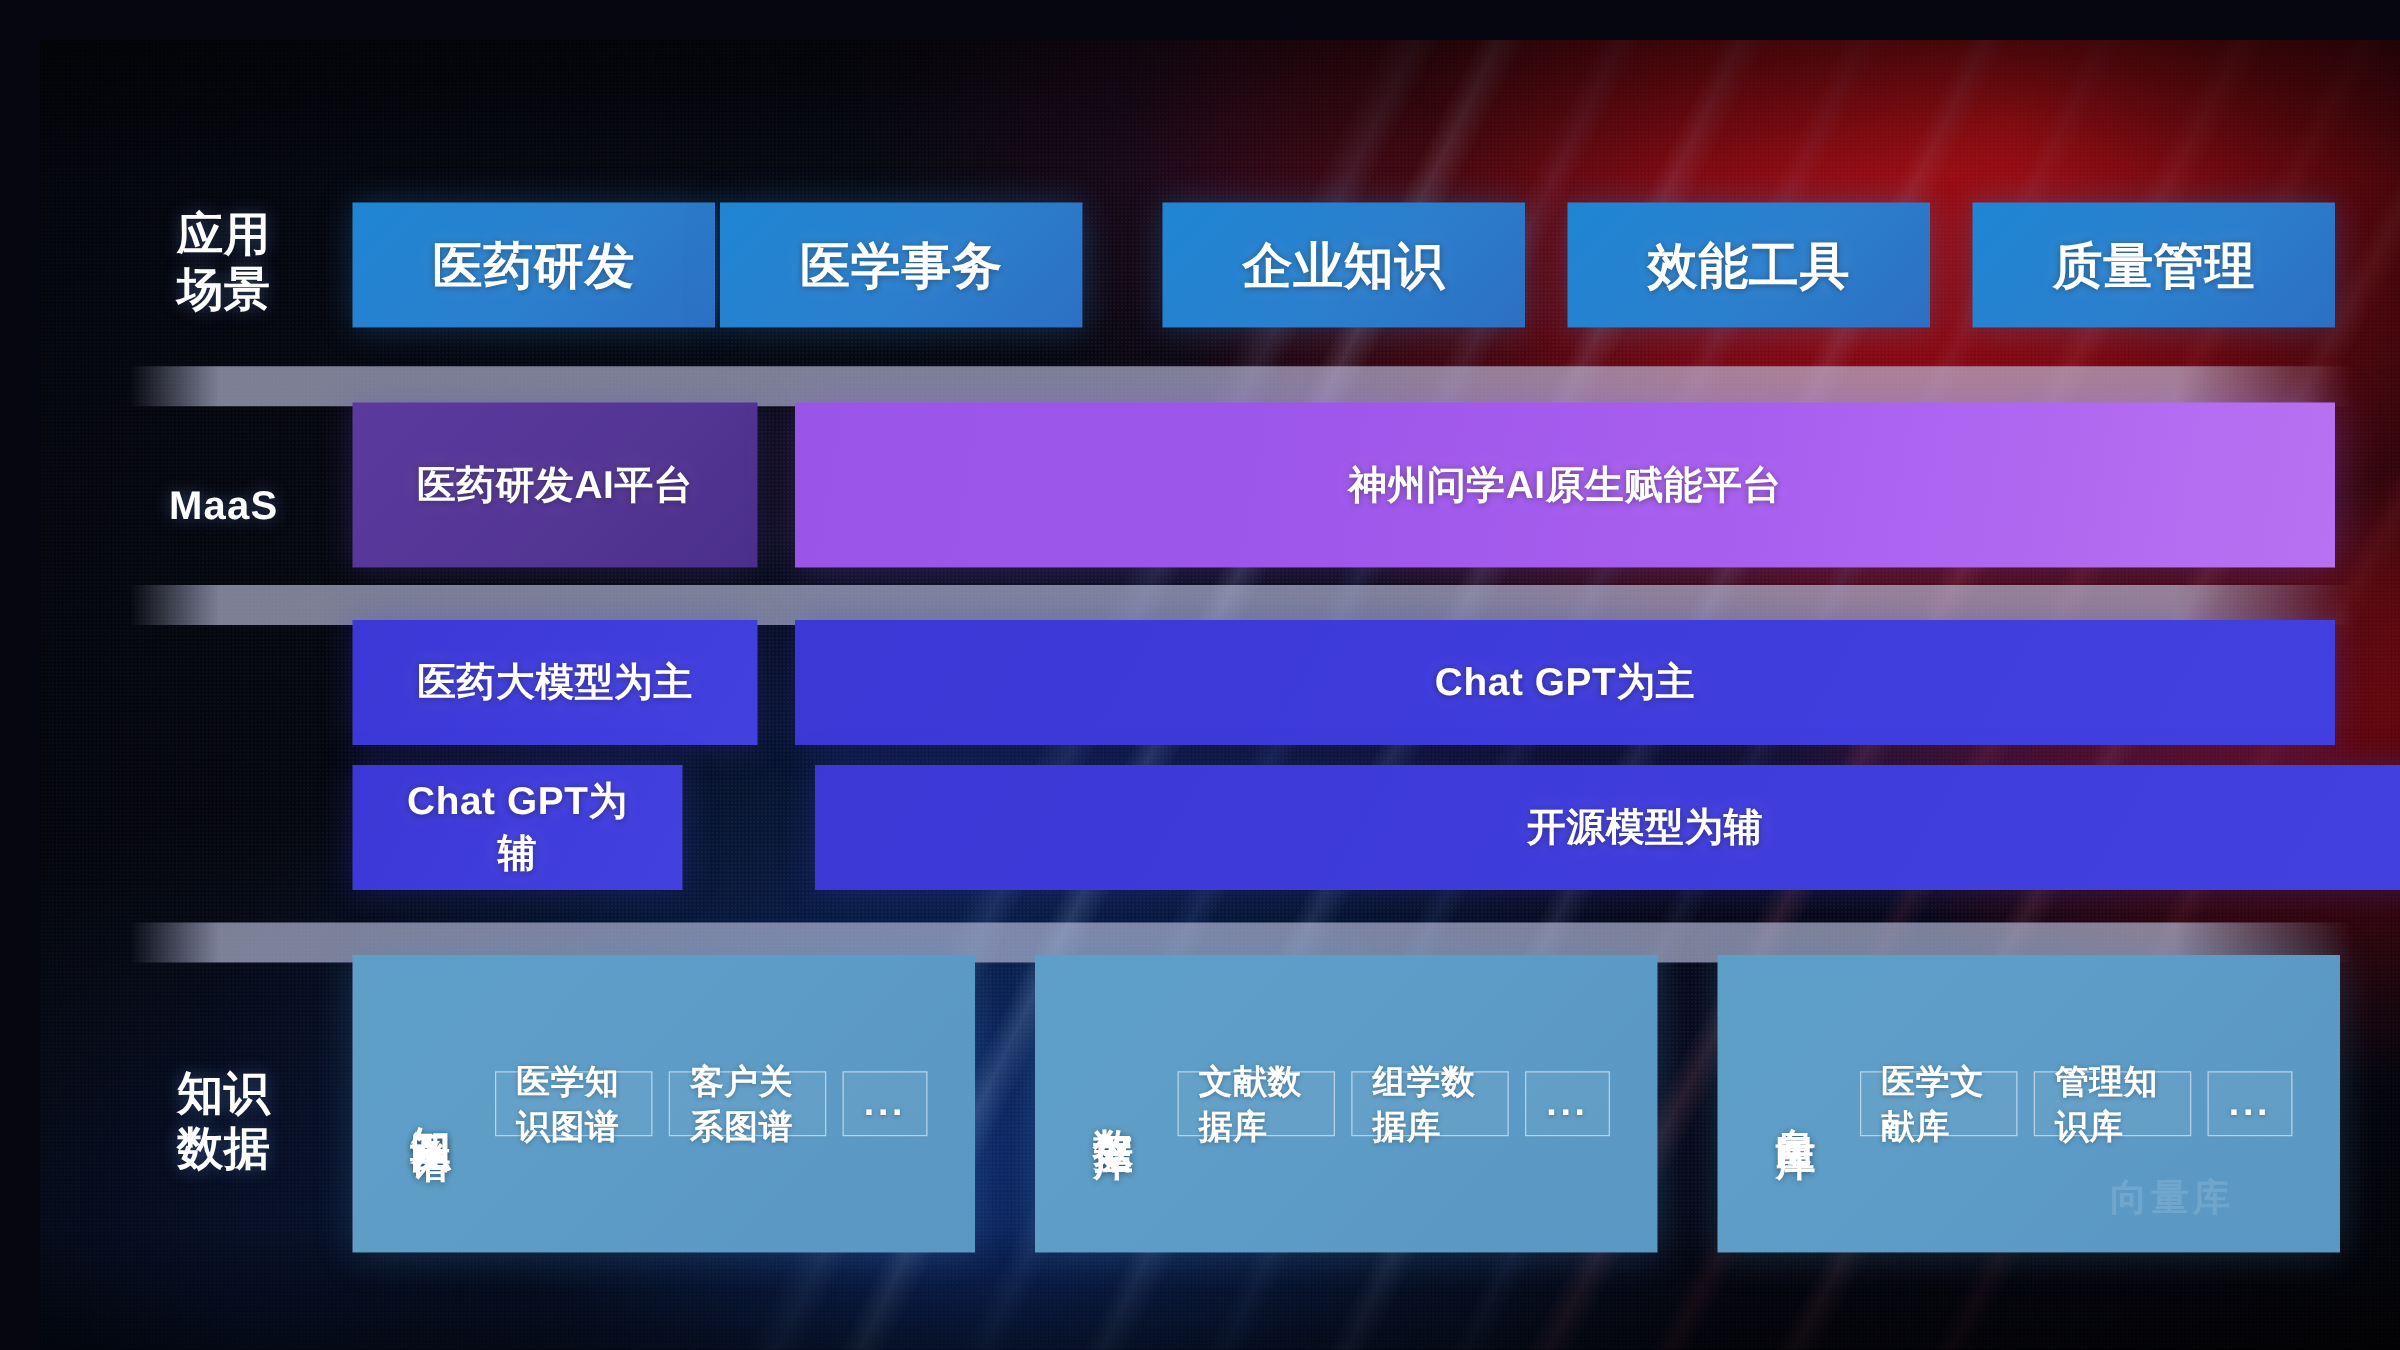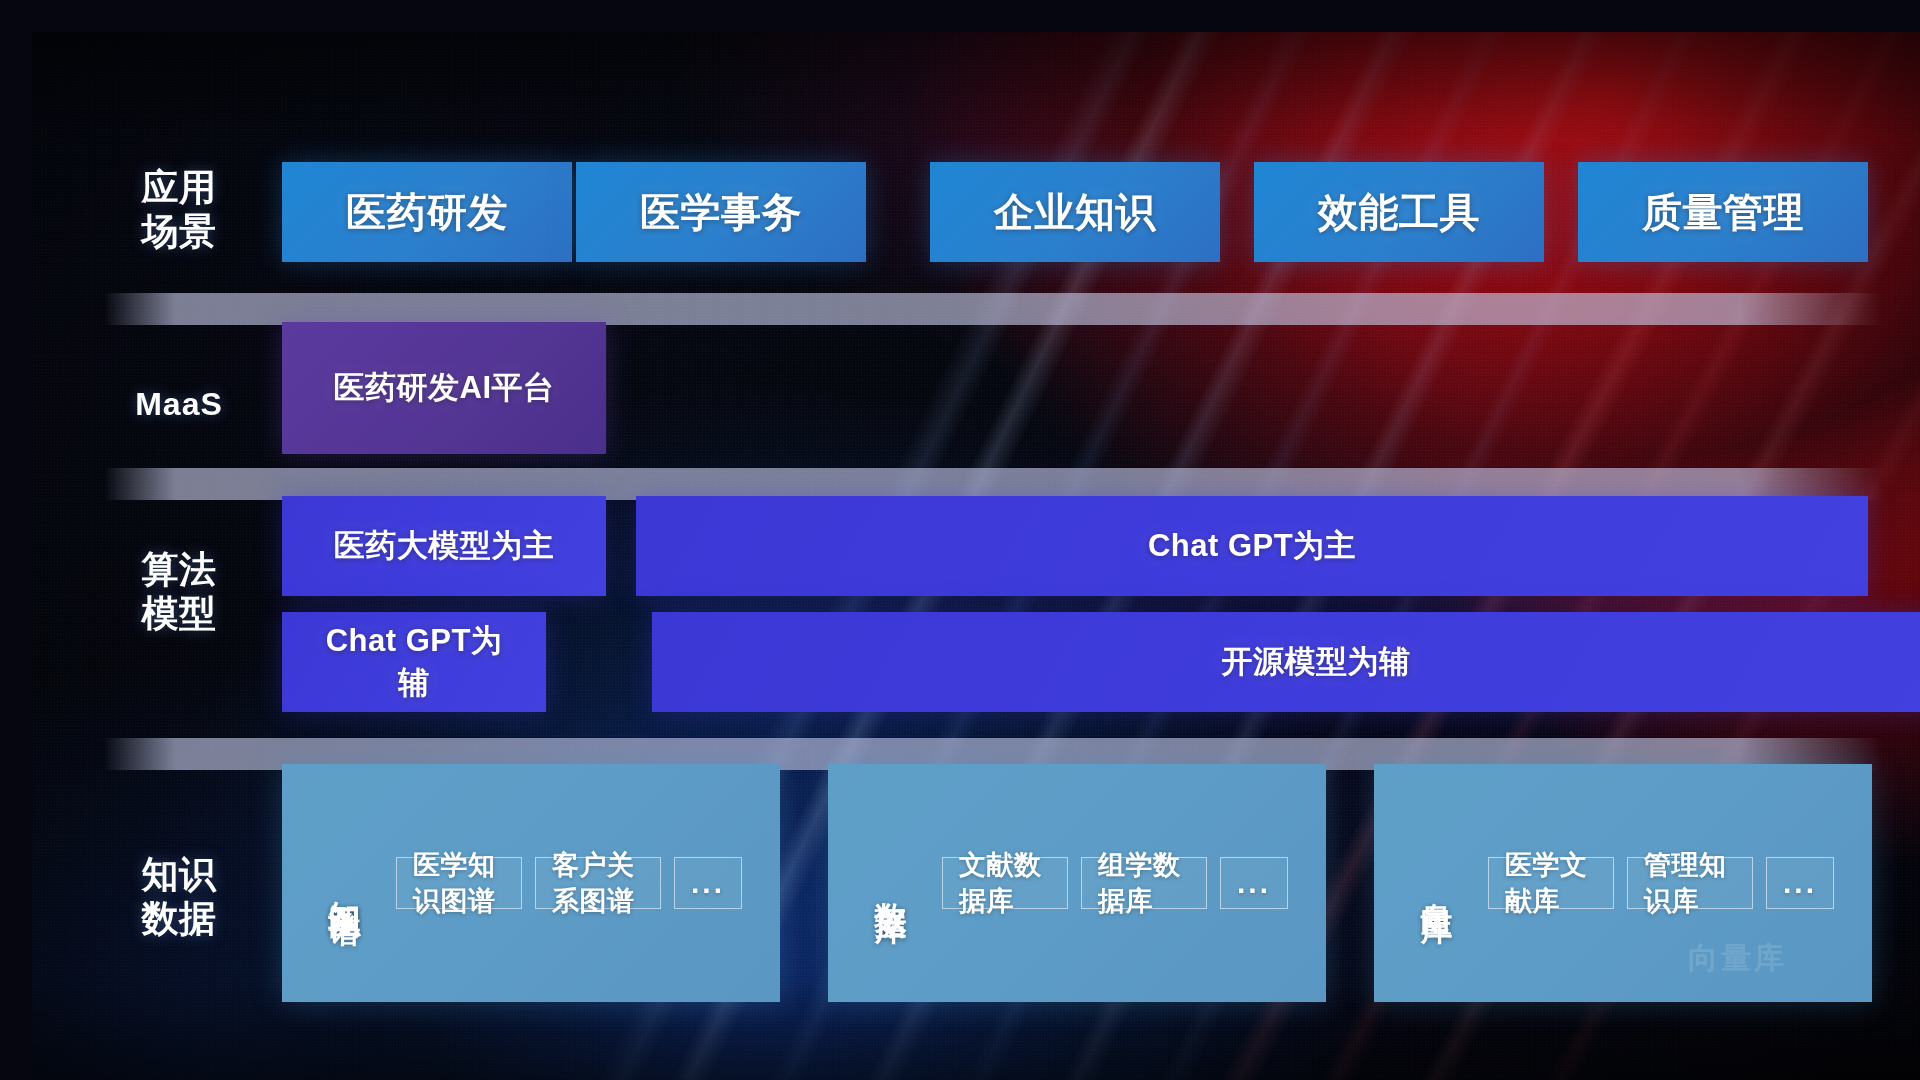--- a/index.html
+++ b/index.html
@@ -239,25 +239,26 @@
     </div>
 
     <div class="divider" style="top:261px;"></div>
 
     <div class="row-label en" style="top:338px;">MaaS</div>
 
     <div class="tile tile-maas-left" style="left:250px; top:290px; width:324px; height:132px;">
       <span class="tile-text">医药研发AI平台</span>
     </div>
 
+    <div class="tile tile-maas-main" style="left:604px; top:290px; width:1232px; height:132px;">
+      <span class="tile-text">神州问学AI原生赋能平台</span>
+    </div>
 
     <div class="divider" style="top:436px;"></div>
 
-    <div class="row-label cn" style="top:500px;">算法
-模型</div>
 
     <div class="tile tile-algo" style="left:250px; top:464px; width:324px; height:100px;">
       <span class="tile-text">医药大模型为主</span>
     </div>
     <div class="tile tile-algo" style="left:604px; top:464px; width:1232px; height:100px;">
       <span class="tile-text">Chat GPT为主</span>
     </div>
     <div class="tile tile-algo" style="left:250px; top:580px; width:264px; height:100px;">
       <span class="tile-text">Chat GPT为辅</span>
     </div>

